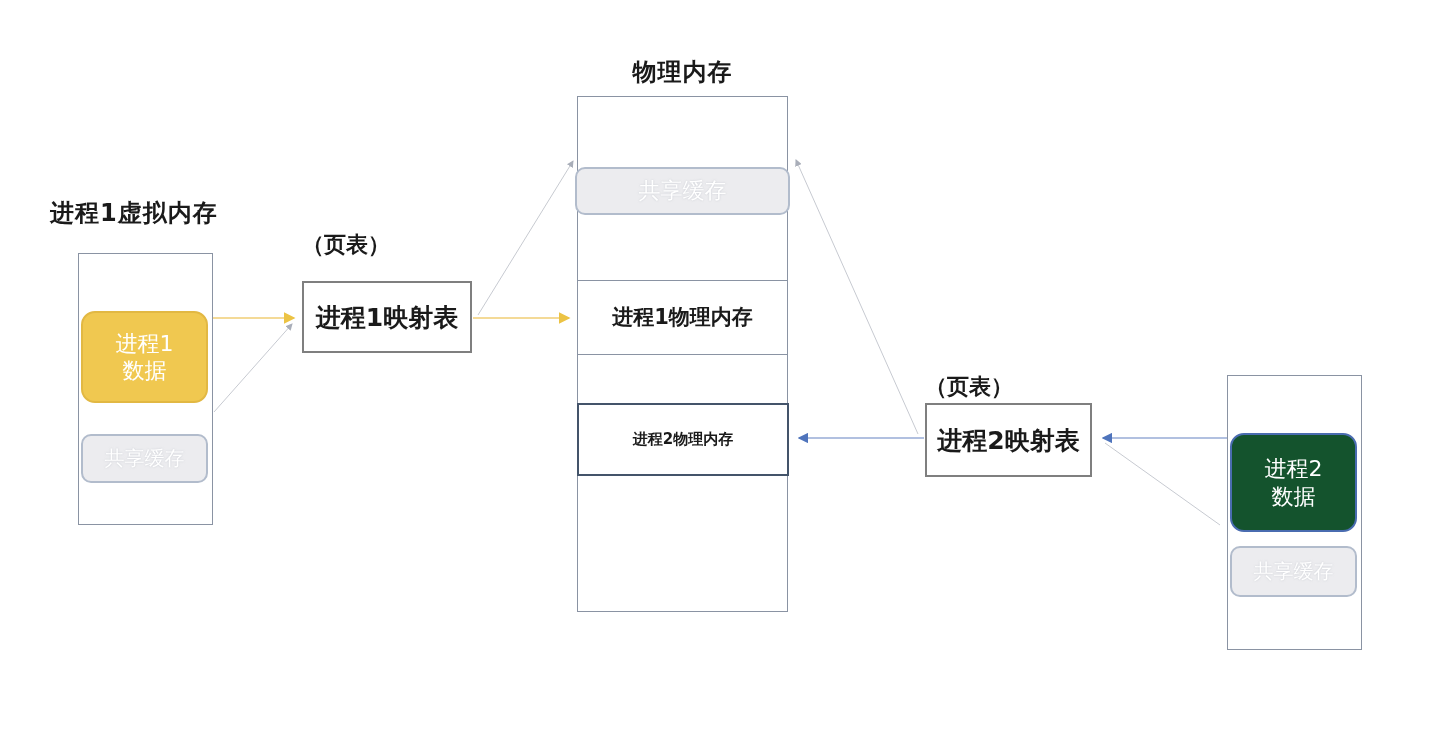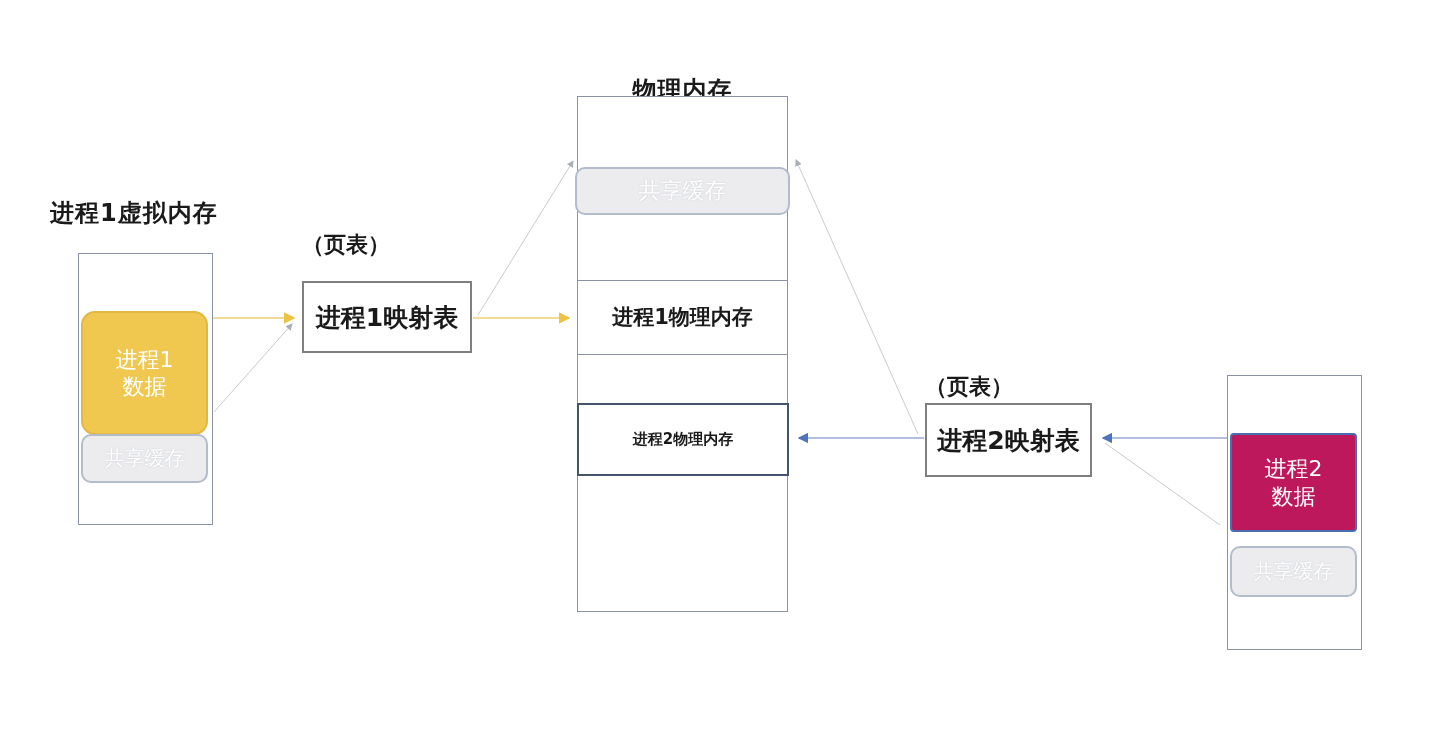--- a/index.html
+++ b/index.html
@@ -26,21 +26,21 @@
   }
   .block{
     position:absolute;box-sizing:border-box;
     display:flex;flex-direction:column;align-items:center;justify-content:center;
     color:#ffffff;font-weight:400;text-align:center;line-height:1.25;margin-top:44px;
   }
   .block.yellow{
     background:#F0C850;border:2px solid #E2B843;border-radius:14px;font-size:22px;
   }
   .block.blue{
-    background:#be185d;border:2px solid #4A6CB0;border-radius:4px;font-size:22px;
+    background:#14532d;border:2px solid #4A6CB0;border-radius:14px;font-size:22px;
   }
   .block.grayblk{
     background:#ECECEF;border:2px solid #B2BCCC;border-radius:10px;font-size:20px;
     text-shadow:0 0 2px rgba(170,175,185,.55);
   }
   .map-box{
     position:absolute;background:#ffffff;border:2px solid #7F7F7F;box-sizing:border-box;
     display:flex;align-items:center;justify-content:center;
     color:#1a1a1a;font-size:25px;font-weight:600;white-space:nowrap;
   }
@@ -79,31 +79,31 @@
     <line x1="478" y1="315" x2="573" y2="161" stroke="#C7CAD1" stroke-width="1" marker-end="url(#arrowG)"></line>
     <line x1="1228" y1="438" x2="1103" y2="438" stroke="#97ABD6" stroke-width="1.3" marker-end="url(#arrowB)"></line>
     <line x1="1220" y1="525" x2="1105" y2="443" stroke="#C7CAD1" stroke-width="1"></line>
     <line x1="924" y1="438" x2="799" y2="438" stroke="#97ABD6" stroke-width="1.3" marker-end="url(#arrowB)"></line>
     <line x1="918" y1="434" x2="796" y2="160" stroke="#C7CAD1" stroke-width="1" marker-end="url(#arrowG)"></line>
   </svg>
 
   <div class="fig-title" style="left:50px;top:197px;">进程1虚拟内存</div>
 
   <div class="container-box" style="left:78px;top:253px;width:135px;height:272px;">
-    <div class="block yellow" style="left:2px;top:13px;width:127px;height:124px;">
+    <div class="block yellow" style="left:2px;top:13px;width:127px;height:92px;">
       <span>进程1</span>
       <span>数据</span>
     </div>
     <div class="block grayblk" style="left:2px;top:136px;width:127px;height:49px;">共享缓存</div>
   </div>
 
   <div class="pt-label" style="left:302px;top:230px;width:170px;">（页表）</div>
   <div class="map-box" style="left:302px;top:281px;width:170px;height:72px;">进程1映射表</div>
 
-  <div class="fig-title centered" style="left:577px;top:56px;width:211px;margin-top:18px;">物理内存</div>
+  <div class="fig-title centered" style="left:577px;top:56px;width:211px;">物理内存</div>
 
   <div class="container-box" style="left:577px;top:96px;width:211px;height:516px;">
     <div class="block grayblk" style="left:-3px;right:-3px;top:26px;height:48px;font-size:22px;">共享缓存</div>
     <div class="hline" style="top:183px;"></div>
     <div class="cell-label" style="top:183px;height:74px;">进程1物理内存</div>
     <div class="hline" style="top:257px;"></div>
     <div class="p2-cell" style="left:-1px;right:-2px;top:306px;height:73px;">进程2物理内存</div>
   </div>
 
   <div class="pt-label" style="left:925px;top:372px;width:167px;">（页表）</div>

